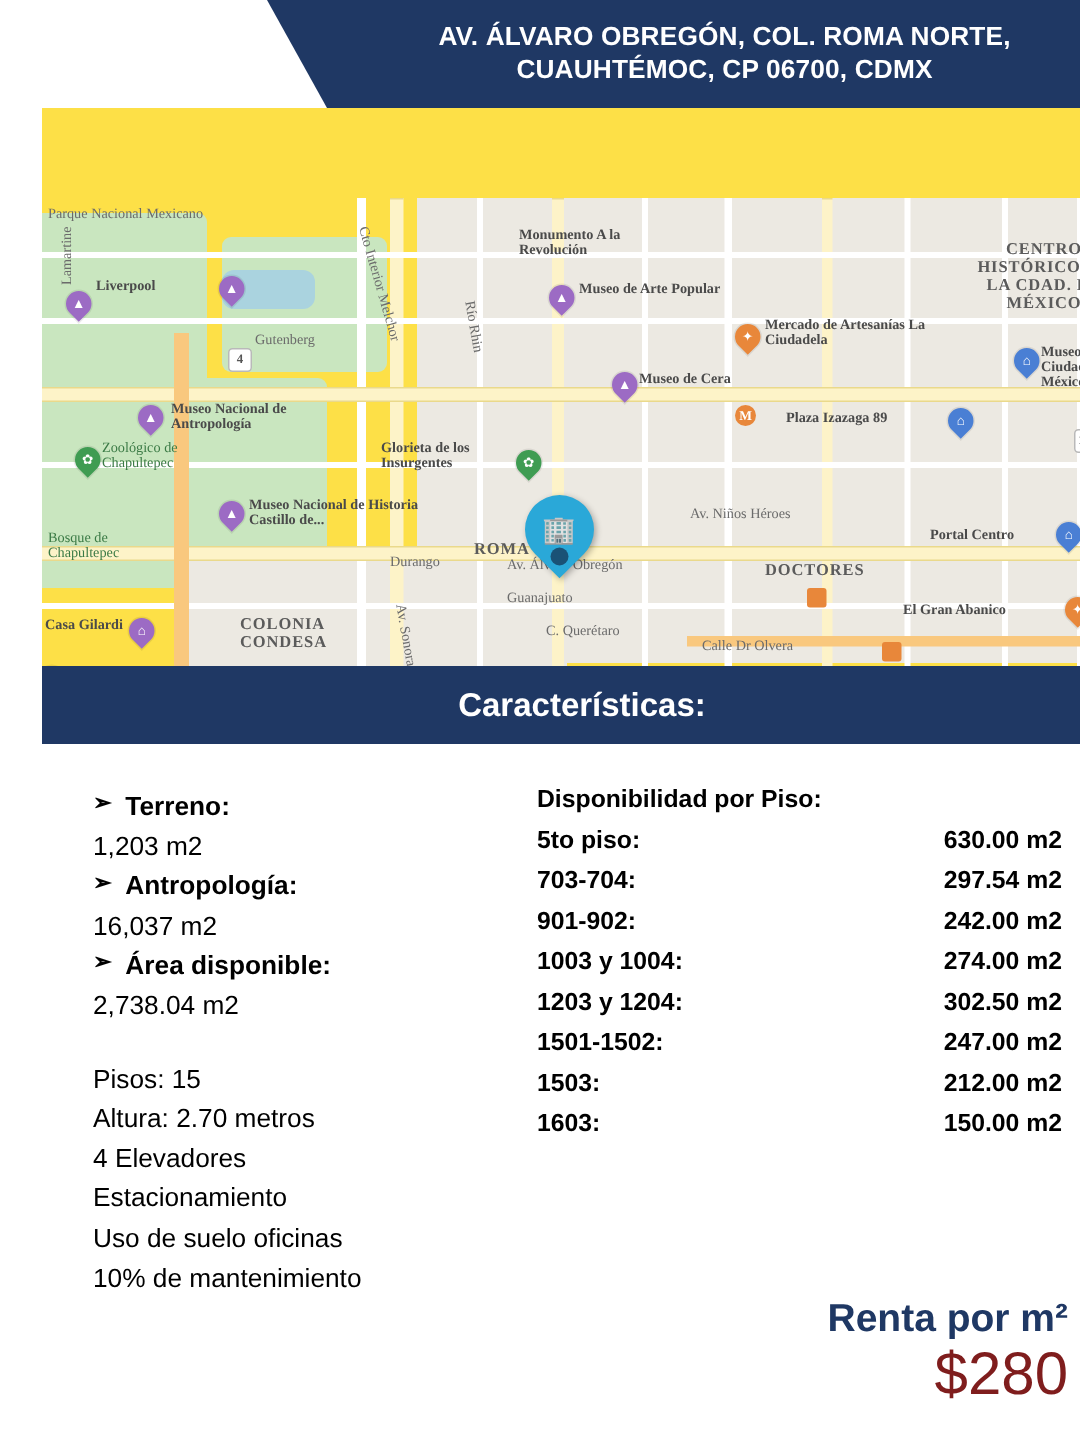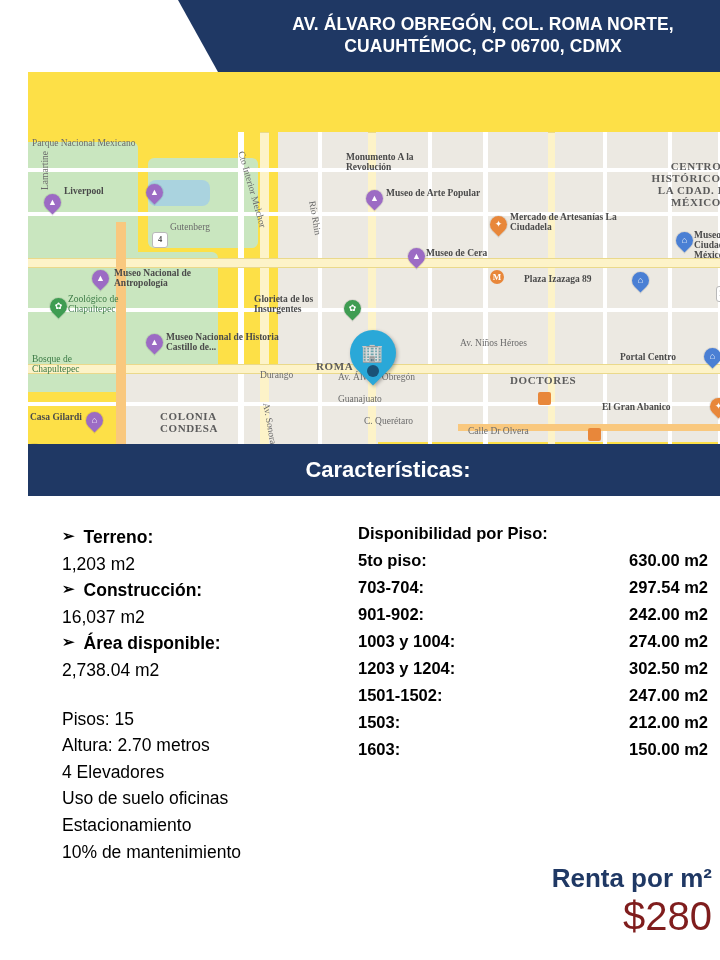--- a/index.html
+++ b/index.html
@@ -435,38 +435,38 @@
 
     <div class="left-col">
       <div class="bullet-line">
         <span class="arrow">➢</span>
         <span>Terreno:</span>
       </div>
       <div class="value-line">1,203 m2</div>
 
       <div class="bullet-line">
         <span class="arrow">➢</span>
-        <span>Construcción:</span>
+        <span>Antropología:</span>
       </div>
       <div class="value-line">16,037 m2</div>
 
       <div class="bullet-line">
         <span class="arrow">➢</span>
         <span>Área disponible:</span>
       </div>
       <div class="value-line">2,738.04 m2</div>
 
       <div class="spacer"></div>
 
       <div class="left-extra">
         <div>Pisos: 15</div>
         <div>Altura: 2.70 metros</div>
         <div>4 Elevadores</div>
+        <div>Estacionamiento</div>
         <div>Uso de suelo oficinas</div>
-        <div>Estacionamiento</div>
         <div>10% de mantenimiento</div>
       </div>
     </div>
 
     <div class="right-col">
       <div class="right-head">Disponibilidad por Piso:</div>
 
       <div class="avail-row">
         <span class="lbl">5to piso:</span>
         <span class="val">630.00 m2</span>

